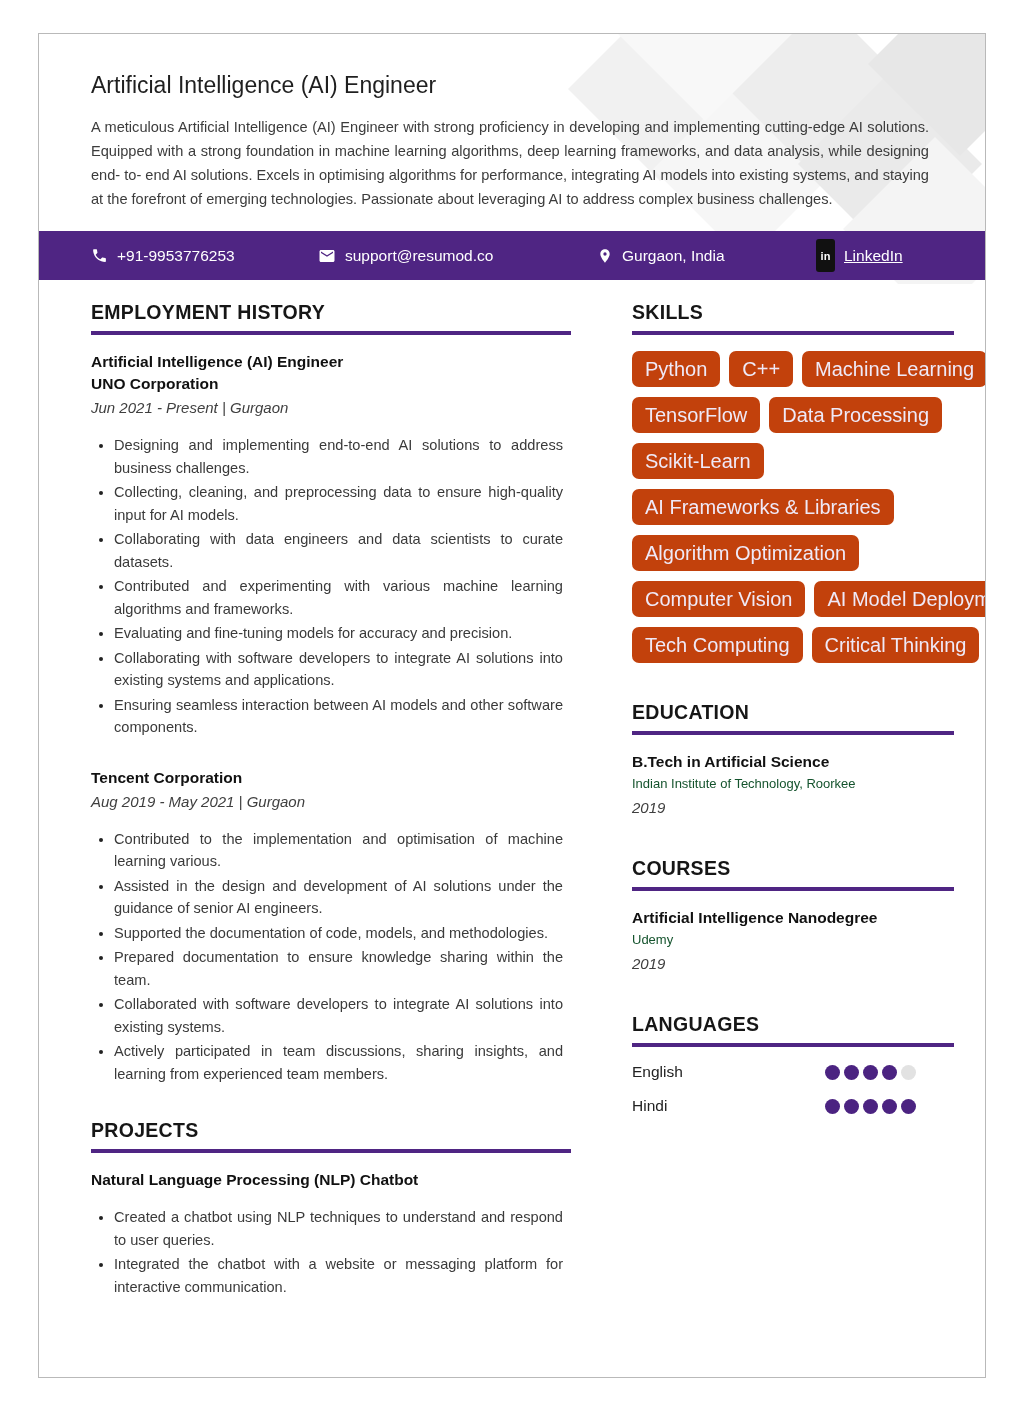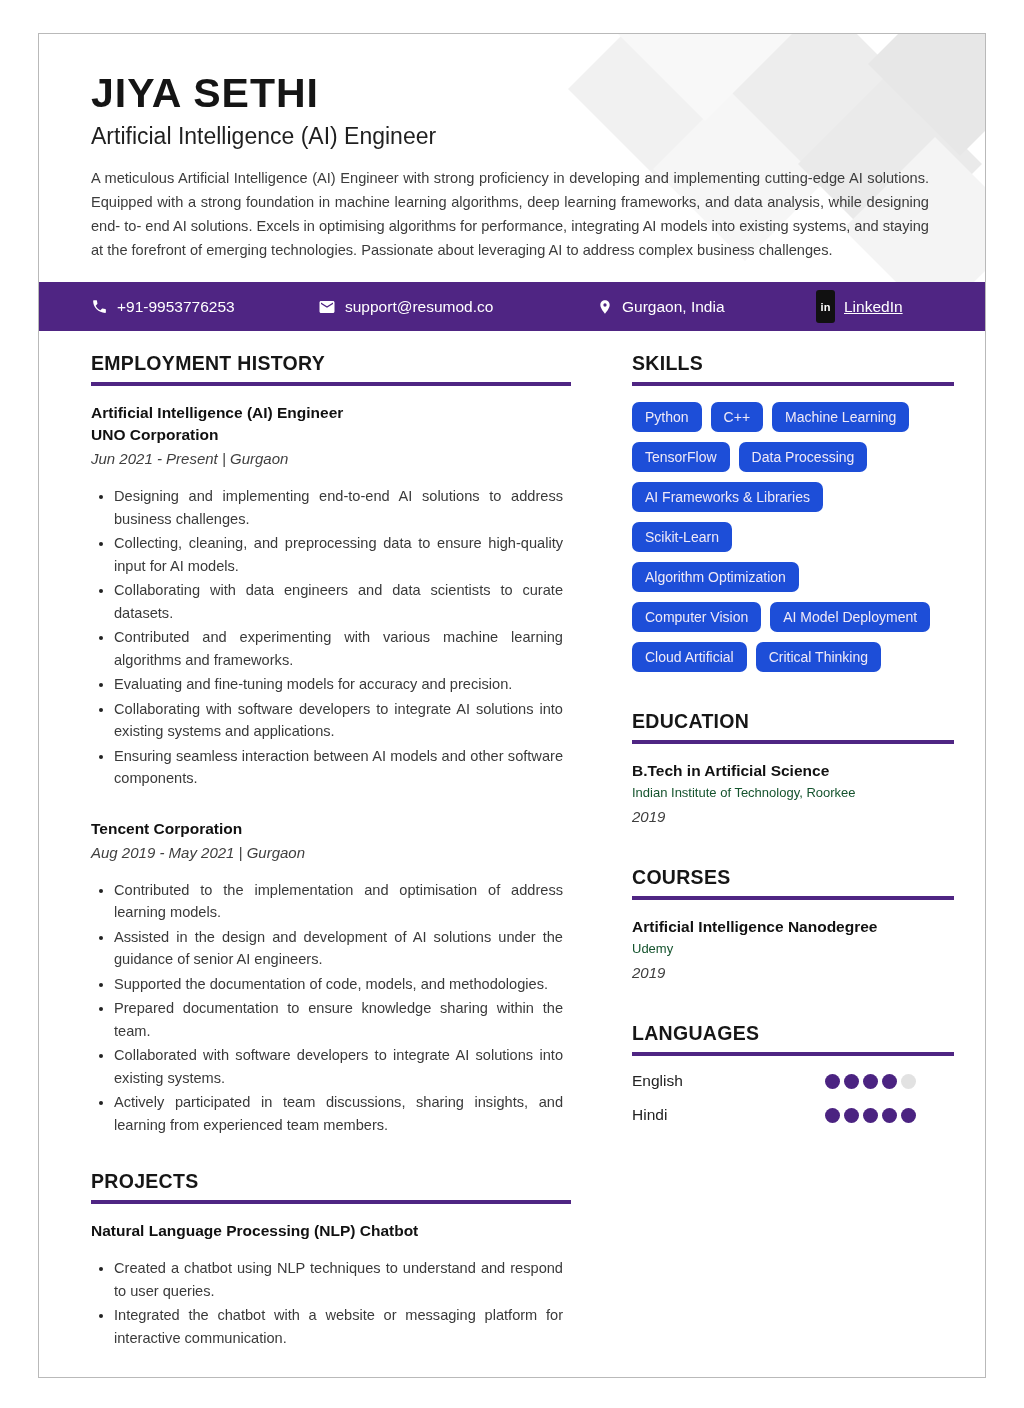--- a/index.html
+++ b/index.html
@@ -79,22 +79,22 @@
     text-align:justify; margin-bottom:2px;
   }
   ul.bullets li::marker { color:#222; font-size:13px; }
 
   .job + .job { margin-top:28px; }
   .sec-projects { margin-top:34px; }
 
   
   .tags-row { display:flex; gap:9px; margin-bottom:10px; }
   .tag {
-    background:#1d4ed8; color:#efe9f7;
-    font-size:14px; line-height:1;
+    background:#c2410c; color:#efe9f7;
+    font-size:20px; line-height:1;
     padding:8px 13px; border-radius:7px; white-space:nowrap;
   }
   .sec-education, .sec-courses, .sec-languages { margin-top:38px; }
   .lang-row { display:flex; justify-content:space-between; align-items:center; width:284px; margin-top:16px; }
   .lang-name { font-size:15.5px; color:#222; }
   .dots { display:flex; gap:4px; }
   .dot { width:15px; height:15px; border-radius:50%; background:#e2e2e2; }
   .dot.filled { background:#4B2381; }
 </style>
 </head>
@@ -106,21 +106,20 @@
     <div class="watermark">
       <i class="d1"></i>
       <i class="d2"></i>
       <i class="d3"></i>
       <i class="d4"></i>
       <i class="d5"></i>
       <i class="d6"></i>
       <i class="d7"></i>
     </div>
     <div class="header-text">
-      <h1 class="name">JIYA SETHI</h1>
       <div class="job-title">Artificial Intelligence (AI) Engineer</div>
       <p class="summary">A meticulous Artificial Intelligence (AI) Engineer with strong proficiency in developing and implementing cutting-edge AI solutions. Equipped with a strong foundation in machine learning algorithms, deep learning frameworks, and data analysis, while designing end- to- end AI solutions. Excels in optimising algorithms for performance, integrating AI models into existing systems, and staying at the forefront of emerging technologies. Passionate about leveraging AI to address complex business challenges.</p>
     </div>
   </header>
 
   <div class="contact-bar">
     <div class="contact-item">
       <span style="display:flex">
         <svg width="17" height="17" viewBox="0 0 24 24" fill="#ffffff">
             <path d="M6.62 10.79c1.44 2.83 3.76 5.14 6.59 6.59l2.2-2.2c.27-.27.67-.36 1.02-.24 1.12.37 2.33.57 3.57.57.55 0 1 .45 1 1V20c0 .55-.45 1-1 1-9.39 0-17-7.61-17-17 0-.55.45-1 1-1h3.5c.55 0 1 .45 1 1 0 1.25.2 2.45.57 3.57.11.35.03.74-.25 1.02l-2.2 2.2z"></path>
@@ -169,21 +168,21 @@
               <li>Evaluating and fine-tuning models for accuracy and precision.</li>
               <li>Collaborating with software developers to integrate AI solutions into existing systems and applications.</li>
               <li>Ensuring seamless interaction between AI models and other software components.</li>
             </ul>
         </article>
 
         <article class="job">
           <div class="company">Tencent Corporation</div>
           <div class="meta">Aug 2019 - May 2021 | Gurgaon</div>
           <ul class="bullets">
-              <li>Contributed to the implementation and optimisation of address learning models.</li>
+              <li>Contributed to the implementation and optimisation of machine learning various.</li>
               <li>Assisted in the design and development of AI solutions under the guidance of senior AI engineers.</li>
               <li>Supported the documentation of code, models, and methodologies.</li>
               <li>Prepared documentation to ensure knowledge sharing within the team.</li>
               <li>Collaborated with software developers to integrate AI solutions into existing systems.</li>
               <li>Actively participated in team discussions, sharing insights, and learning from experienced team members.</li>
             </ul>
         </article>
       </section>
 
       <section class="sec-projects">
@@ -207,34 +206,34 @@
           <div class="tags-row">
               <span class="tag">Python</span>
               <span class="tag">C++</span>
               <span class="tag">Machine Learning</span>
             </div>
           <div class="tags-row">
               <span class="tag">TensorFlow</span>
               <span class="tag">Data Processing</span>
             </div>
           <div class="tags-row">
+              <span class="tag">Scikit-Learn</span>
+            </div>
+          <div class="tags-row">
               <span class="tag">AI Frameworks &amp; Libraries</span>
-            </div>
-          <div class="tags-row">
-              <span class="tag">Scikit-Learn</span>
             </div>
           <div class="tags-row">
               <span class="tag">Algorithm Optimization</span>
             </div>
           <div class="tags-row">
               <span class="tag">Computer Vision</span>
               <span class="tag">AI Model Deployment</span>
             </div>
           <div class="tags-row">
-              <span class="tag">Cloud Artificial</span>
+              <span class="tag">Tech Computing</span>
               <span class="tag">Critical Thinking</span>
             </div>
         </div>
       </section>
 
       <section class="sec-education">
         <h2 class="sec-title">EDUCATION</h2>
         <div class="role">B.Tech in Artificial Science</div>
         <div class="plain">Indian Institute of Technology, Roorkee</div>
         <div class="meta">2019</div>

